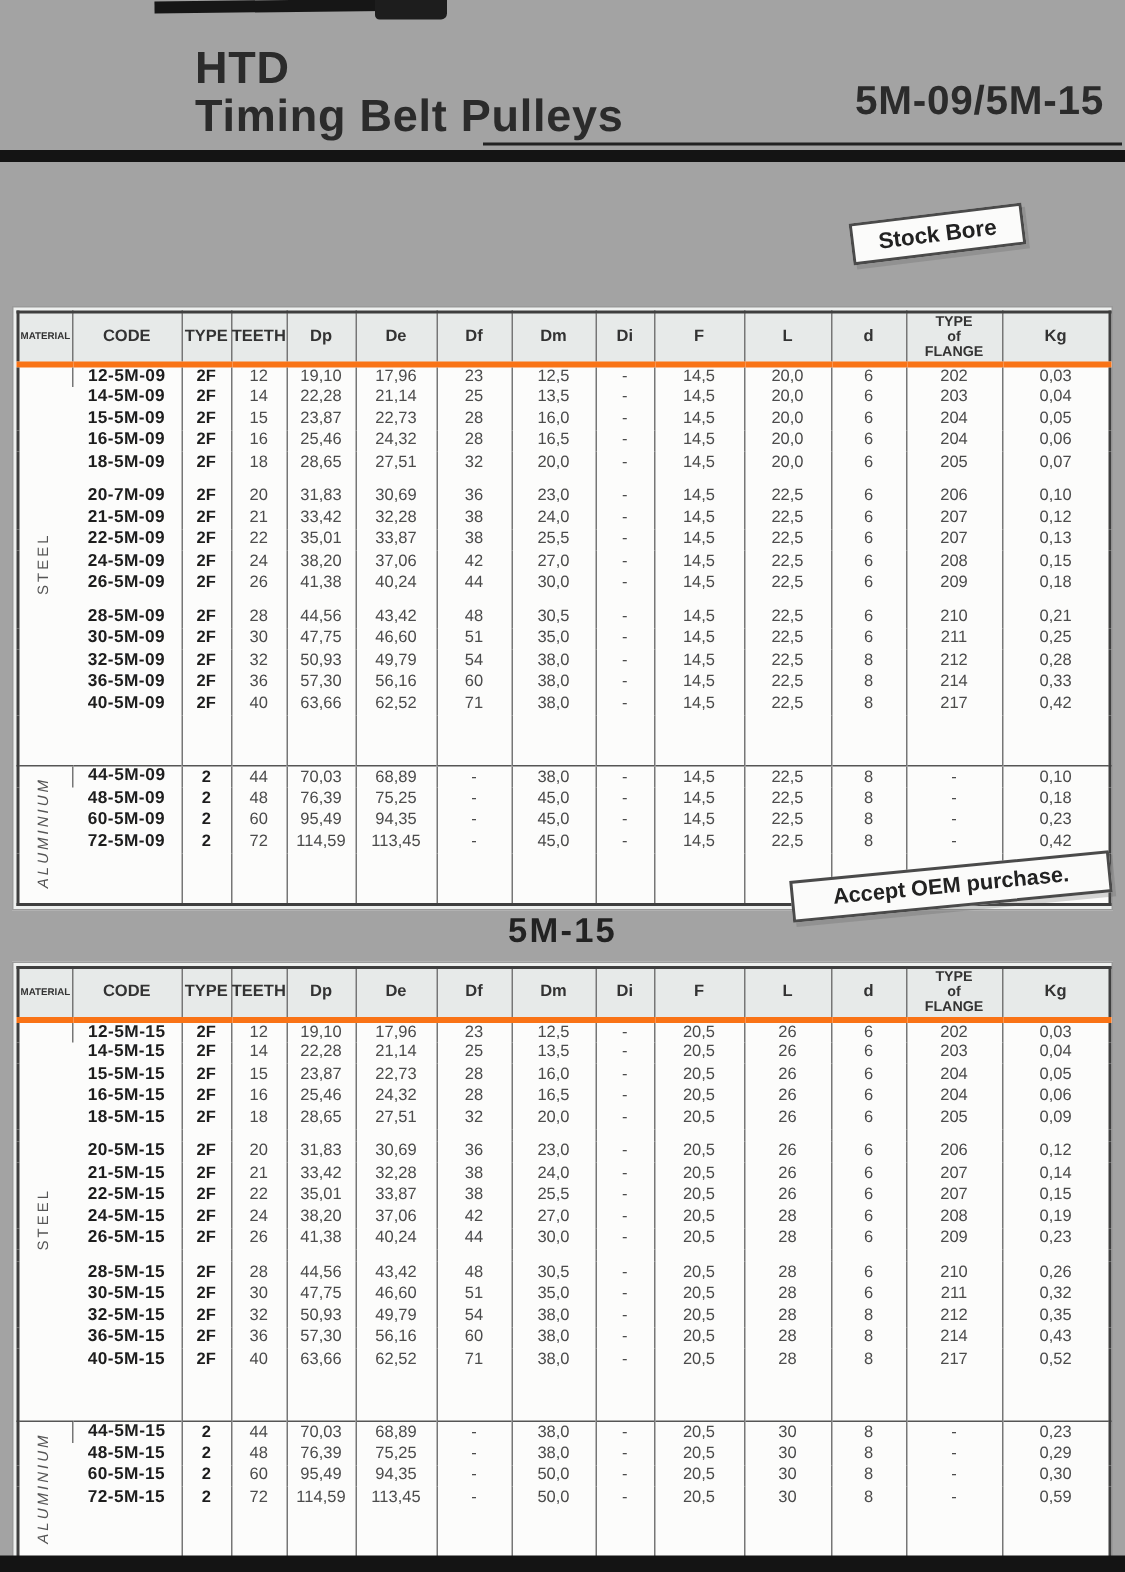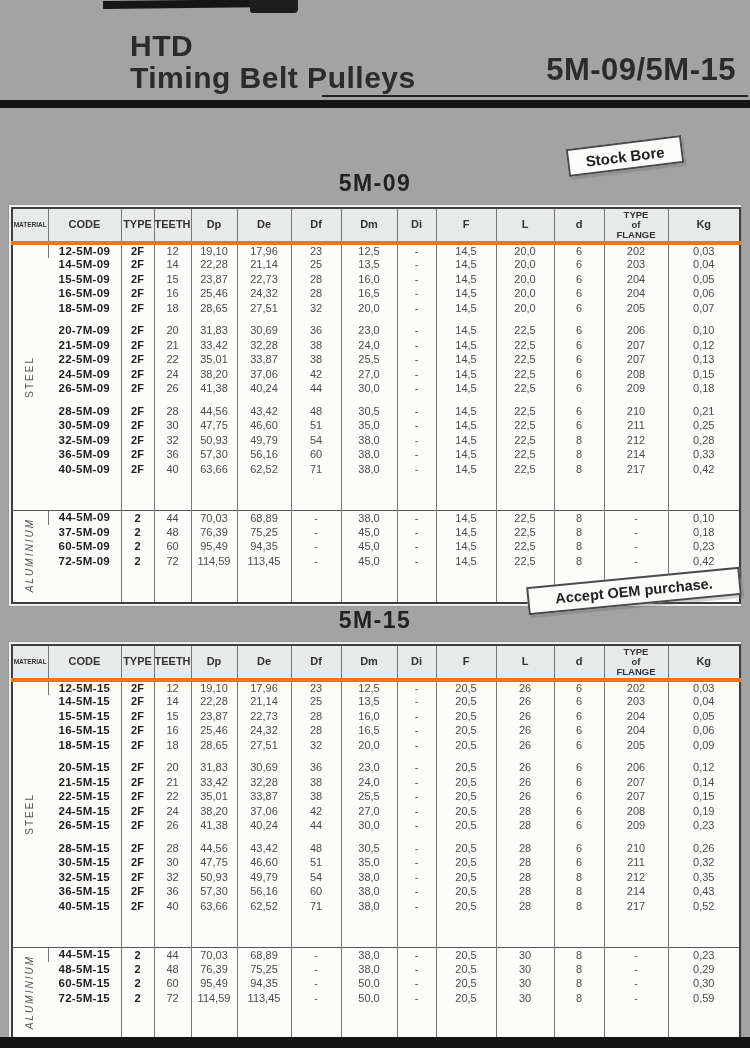--- a/index.html
+++ b/index.html
@@ -6,21 +6,21 @@
   body { font-family:"Liberation Sans", sans-serif; background:#dddddd; }
   .page { position:relative; width:750px; height:1048px; background:#a3a3a3; overflow:hidden; margin:0 auto; }
 
   
   .artifact-top { position:absolute; left:103px; top:0; width:182px; height:8px; background:#161616; transform:rotate(-0.6deg); }
   .artifact-blob { position:absolute; left:250px; top:0; width:48px; height:13px; background:#1d1d1d; border-radius:0 0 4px 3px; }
   .bottom-band { position:absolute; left:0; bottom:0; width:750px; height:11px; background:#141414; }
 
   
   .hdr-title { position:absolute; left:130px; top:30px; font-size:30px; font-weight:700; color:#2b2b2b; line-height:1.05; letter-spacing:0.5px; }
-  .hdr-model { position:absolute; right:14px; top:52px; font-size:31px; font-weight:700; color:#2b2b2b; letter-spacing:0.5px; }
+  .hdr-model { position:absolute; right:14px; top:52px; font-size:27px; font-weight:700; color:#2b2b2b; letter-spacing:0.5px; }
   .rule-thin  { position:absolute; left:322px; top:95px; width:426px; height:2px; background:#222; }
   .rule-thick { position:absolute; left:0; top:100px; width:750px; height:8px; background:#141414; }
 
   
   .stamp { position:absolute; border:2px solid #4a4a4a; background:#fbfbfa; display:flex; align-items:center; justify-content:center;
            font-weight:700; color:#222; box-shadow:2px 3px 0 rgba(90,90,90,0.25); }
   .stamp-stock { left:567px; top:142px; width:116px; height:28px; transform:rotate(-7deg); font-size:15px; }
   .stamp-oem   { left:527px; top:577px; width:214px; height:28px; transform:rotate(-5.5deg); font-size:14.5px; }
 
   
@@ -66,21 +66,20 @@
     <div>HTD</div>
     <div>Timing Belt Pulleys</div>
   </div>
   <div class="hdr-model">5M-09/5M-15</div>
 
   <div class="rule-thin"></div>
   <div class="rule-thick"></div>
 
   <div class="stamp stamp-stock">Stock Bore</div>
 
-  <div class="tbl-title t1-title">5M-09</div>
   <div class="tbl tbl-1">
     <table>
         <colgroup>
           <col class="w-material">
           <col class="w-code">
           <col class="w-type">
           <col class="w-teeth">
           <col class="w-dp">
           <col class="w-de">
           <col class="w-df">
@@ -396,21 +395,21 @@
             <td class="c-df">-</td>
             <td class="c-dm">38,0</td>
             <td class="c-di">-</td>
             <td class="c-f">14,5</td>
             <td class="c-l">22,5</td>
             <td class="c-d">8</td>
             <td class="c-flange">-</td>
             <td class="c-kg">0,10</td>
           </tr>
           <tr>
-            <td class="c-code">37-5M-09</td>
+            <td class="c-code">48-5M-09</td>
             <td class="c-type">2</td>
             <td class="c-teeth">48</td>
             <td class="c-dp">76,39</td>
             <td class="c-de">75,25</td>
             <td class="c-df">-</td>
             <td class="c-dm">45,0</td>
             <td class="c-di">-</td>
             <td class="c-f">14,5</td>
             <td class="c-l">22,5</td>
             <td class="c-d">8</td>

